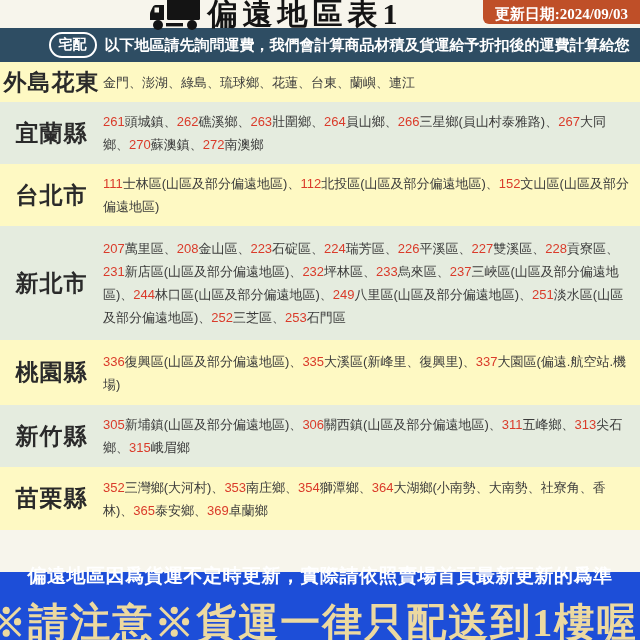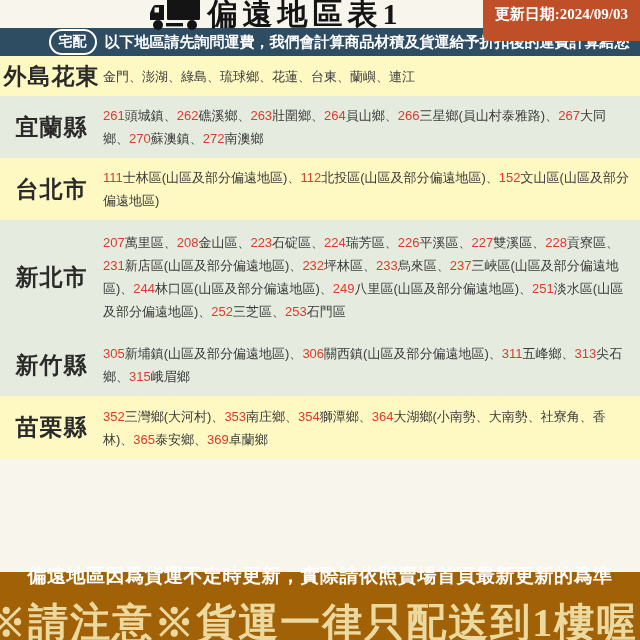--- a/index.html
+++ b/index.html
@@ -19,27 +19,27 @@
   .truck{width:54px;height:36px;display:block;}
   .page-title{
     font-family:"Liberation Serif","DejaVu Serif",serif;
     font-size:30px;font-weight:bold;color:#141414;
     letter-spacing:5px;white-space:nowrap;
   }
   .update-badge{
     position:absolute;top:0;right:0;
     background:#bf4f28;color:#fff;
     font-weight:bold;font-size:15px;
-    padding:5px 12px 17px 12px;
+    padding:5px 12px 0 12px;
     border-radius:0 0 0 6px;
     font-family:"Liberation Serif","DejaVu Serif",serif;
   }
   
   .notice{
-    height:28px;background:#2e4d63;
+    height:34px;background:#2e4d63;
     display:flex;align-items:center;justify-content:center;gap:8px;
     color:#fff;
     padding-left:38px;
   }
   .hd-badge{
     border:2px solid #fff;border-radius:14px;
     font-size:14px;font-weight:bold;
     padding:1px 8px 2px 8px;line-height:1.3;
     white-space:nowrap;
   }
@@ -64,21 +64,21 @@
     font-size:13px;line-height:23px;
     padding:8px 10px 8px 0;
     color:#3b3b3b;
   }
   .code{color:#da3b2a;}
   .r0{min-height:40px}.r1{min-height:58px}.r2{min-height:56px}
   .r3{min-height:114px}.r4{min-height:65px}.r5{min-height:60px}.r6{min-height:63px}
   
   .footer{
     position:absolute;left:0;bottom:0;width:640px;height:68px;
-    background:#a16207;
+    background:#1d4ed8;
     display:flex;flex-direction:column;align-items:center;justify-content:center;
     gap:6px;
   }
   .footer-line1{
     color:#fff;font-size:19px;font-weight:bold;white-space:nowrap;
     font-family:"Liberation Serif","DejaVu Serif",serif;
     letter-spacing:0.5px;
   }
   .footer-line2{
     color:#ecd9a0;font-size:40px;font-weight:bold;white-space:nowrap;
@@ -119,20 +119,24 @@
       <div class="areas"><span class="code">261</span>頭城鎮、<span class="code">262</span>礁溪鄉、<span class="code">263</span>壯圍鄉、<span class="code">264</span>員山鄉、<span class="code">266</span>三星鄉(員山村泰雅路)、<span class="code">267</span>大同鄉、<span class="code">270</span>蘇澳鎮、<span class="code">272</span>南澳鄉</div>
     </div>
     <div class="row r2 light">
       <div class="region">台北市</div>
       <div class="areas"><span class="code">111</span>士林區(山區及部分偏遠地區)、<span class="code">112</span>北投區(山區及部分偏遠地區)、<span class="code">152</span>文山區(山區及部分偏遠地區)</div>
     </div>
     <div class="row r3 green">
       <div class="region">新北市</div>
       <div class="areas"><span class="code">207</span>萬里區、<span class="code">208</span>金山區、<span class="code">223</span>石碇區、<span class="code">224</span>瑞芳區、<span class="code">226</span>平溪區、<span class="code">227</span>雙溪區、<span class="code">228</span>貢寮區、<span class="code">231</span>新店區(山區及部分偏遠地區)、<span class="code">232</span>坪林區、<span class="code">233</span>烏來區、<span class="code">237</span>三峽區(山區及部分偏遠地區)、<span class="code">244</span>林口區(山區及部分偏遠地區)、<span class="code">249</span>八里區(山區及部分偏遠地區)、<span class="code">251</span>淡水區(山區及部分偏遠地區)、<span class="code">252</span>三芝區、<span class="code">253</span>石門區</div>
     </div>
+    <div class="row r4 light">
+      <div class="region">桃園縣</div>
+      <div class="areas"><span class="code">336</span>復興區(山區及部分偏遠地區)、<span class="code">335</span>大溪區(新峰里、復興里)、<span class="code">337</span>大園區(偏遠.航空站.機場)</div>
+    </div>
     <div class="row r5 green">
       <div class="region">新竹縣</div>
       <div class="areas"><span class="code">305</span>新埔鎮(山區及部分偏遠地區)、<span class="code">306</span>關西鎮(山區及部分偏遠地區)、<span class="code">311</span>五峰鄉、<span class="code">313</span>尖石鄉、<span class="code">315</span>峨眉鄉</div>
     </div>
     <div class="row r6 light">
       <div class="region">苗栗縣</div>
       <div class="areas"><span class="code">352</span>三灣鄉(大河村)、<span class="code">353</span>南庄鄉、<span class="code">354</span>獅潭鄉、<span class="code">364</span>大湖鄉(小南勢、大南勢、社寮角、香林)、<span class="code">365</span>泰安鄉、<span class="code">369</span>卓蘭鄉</div>
     </div>
   </div>
 

